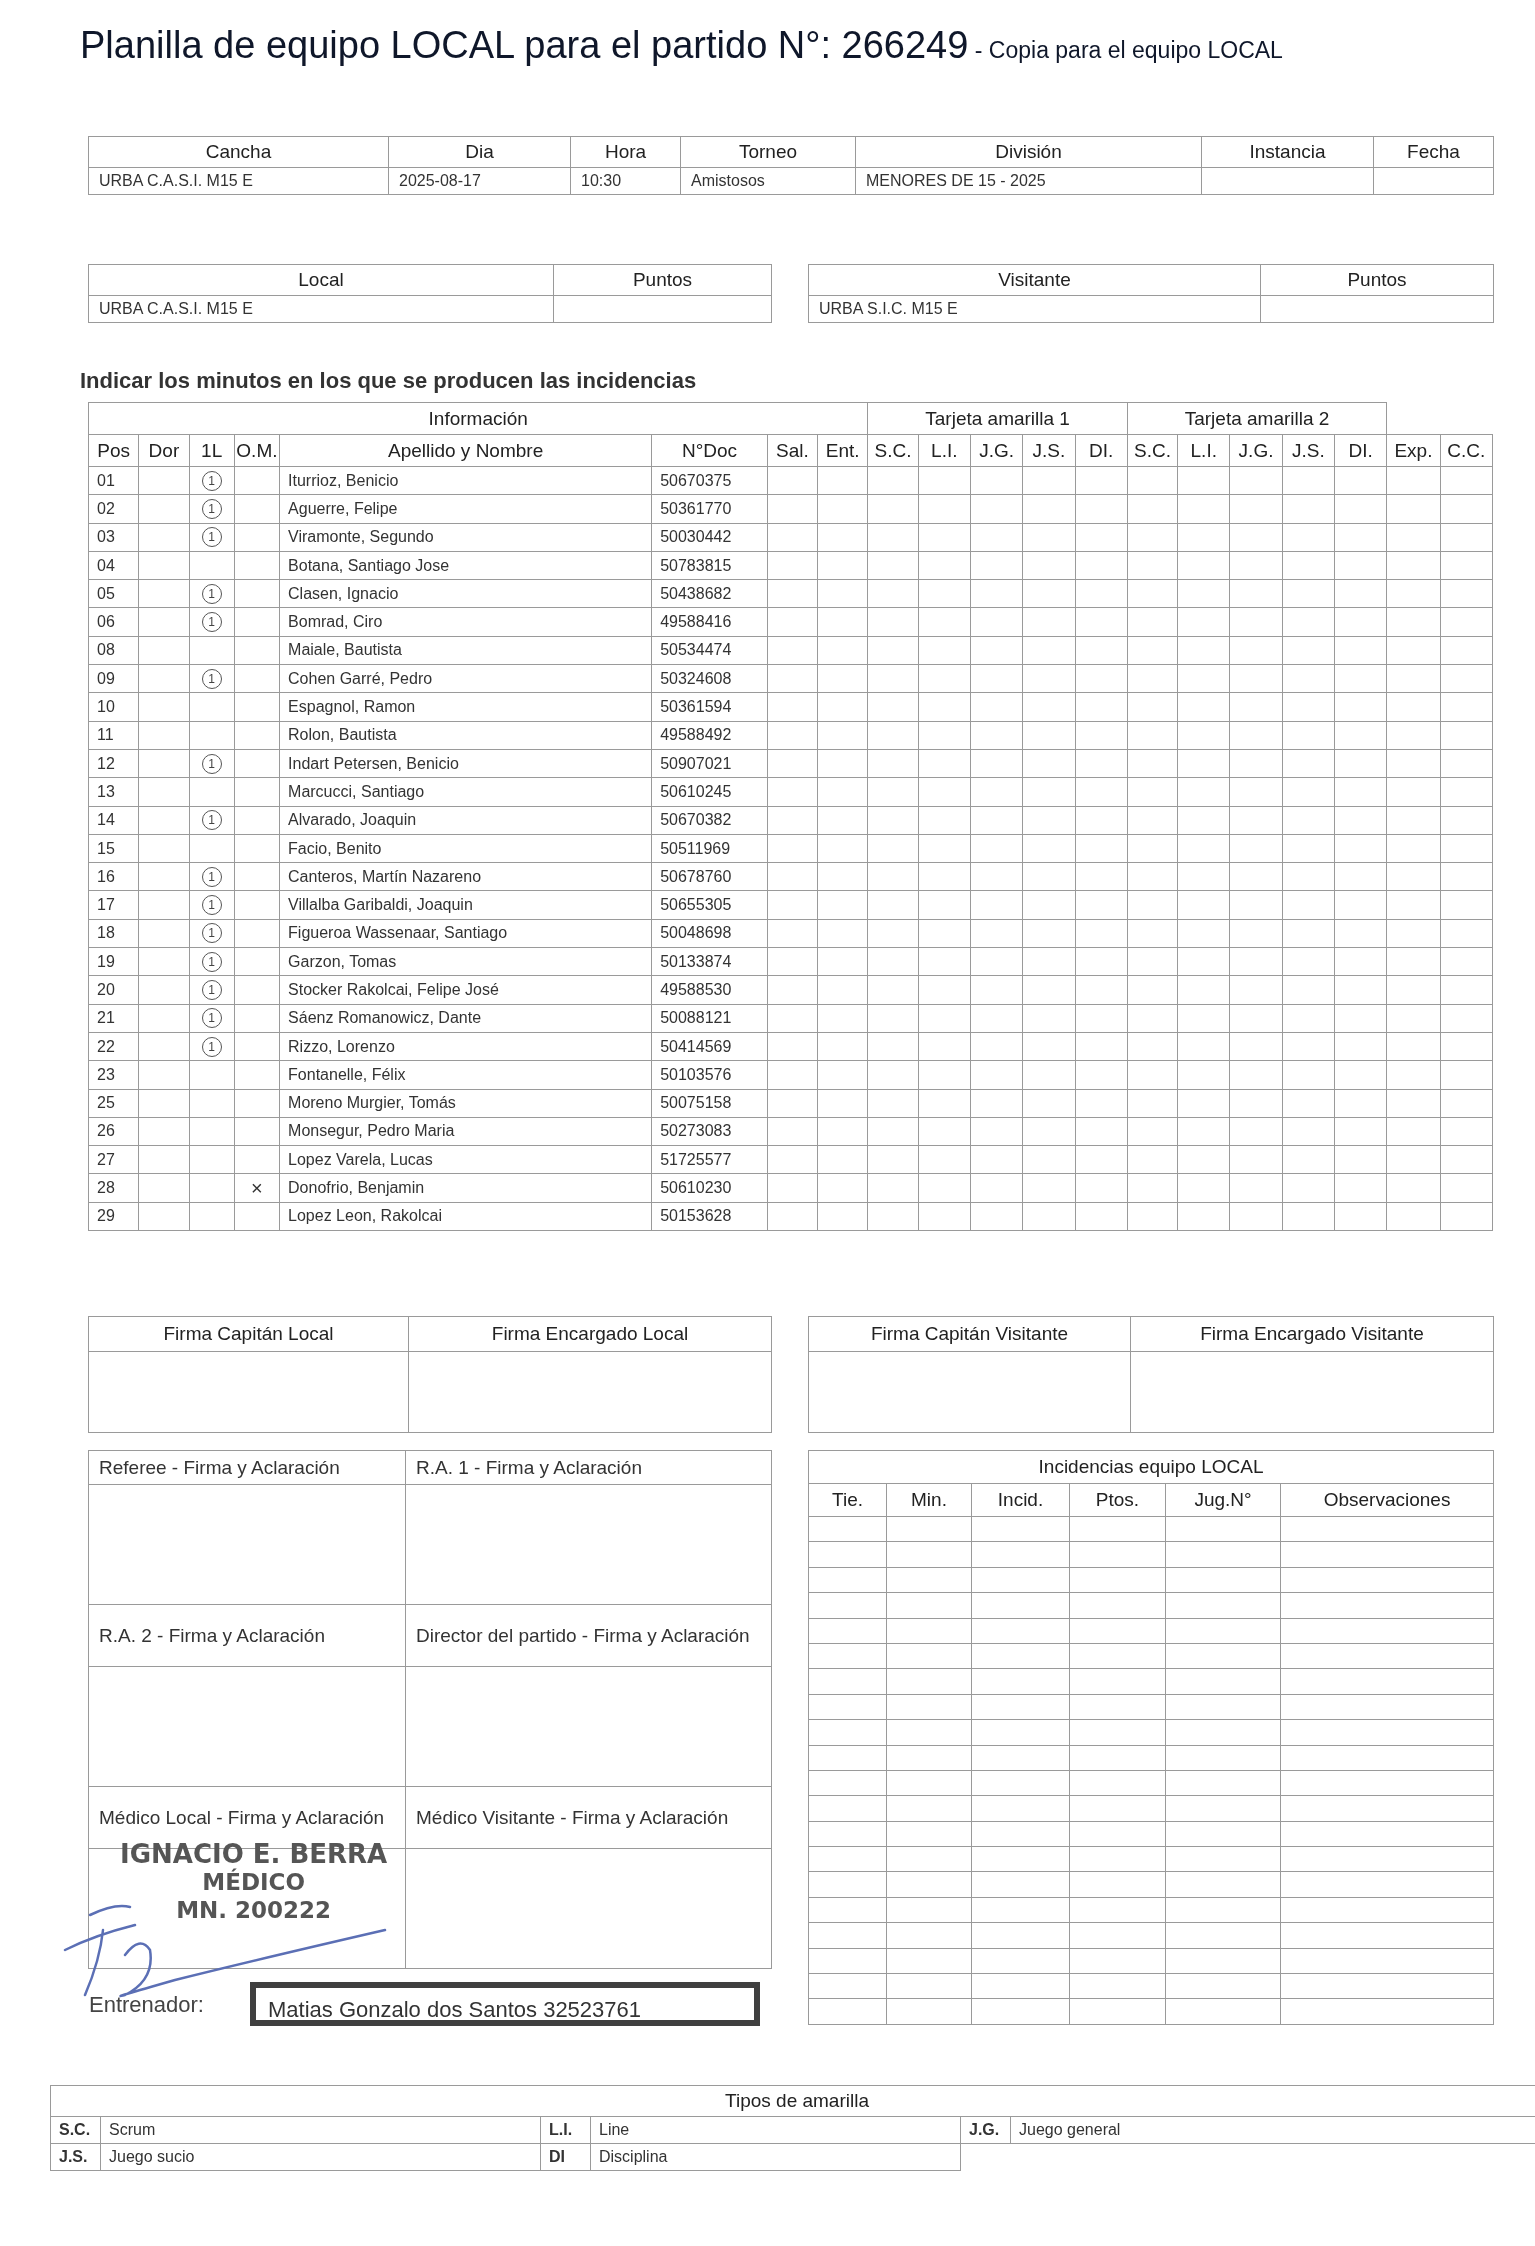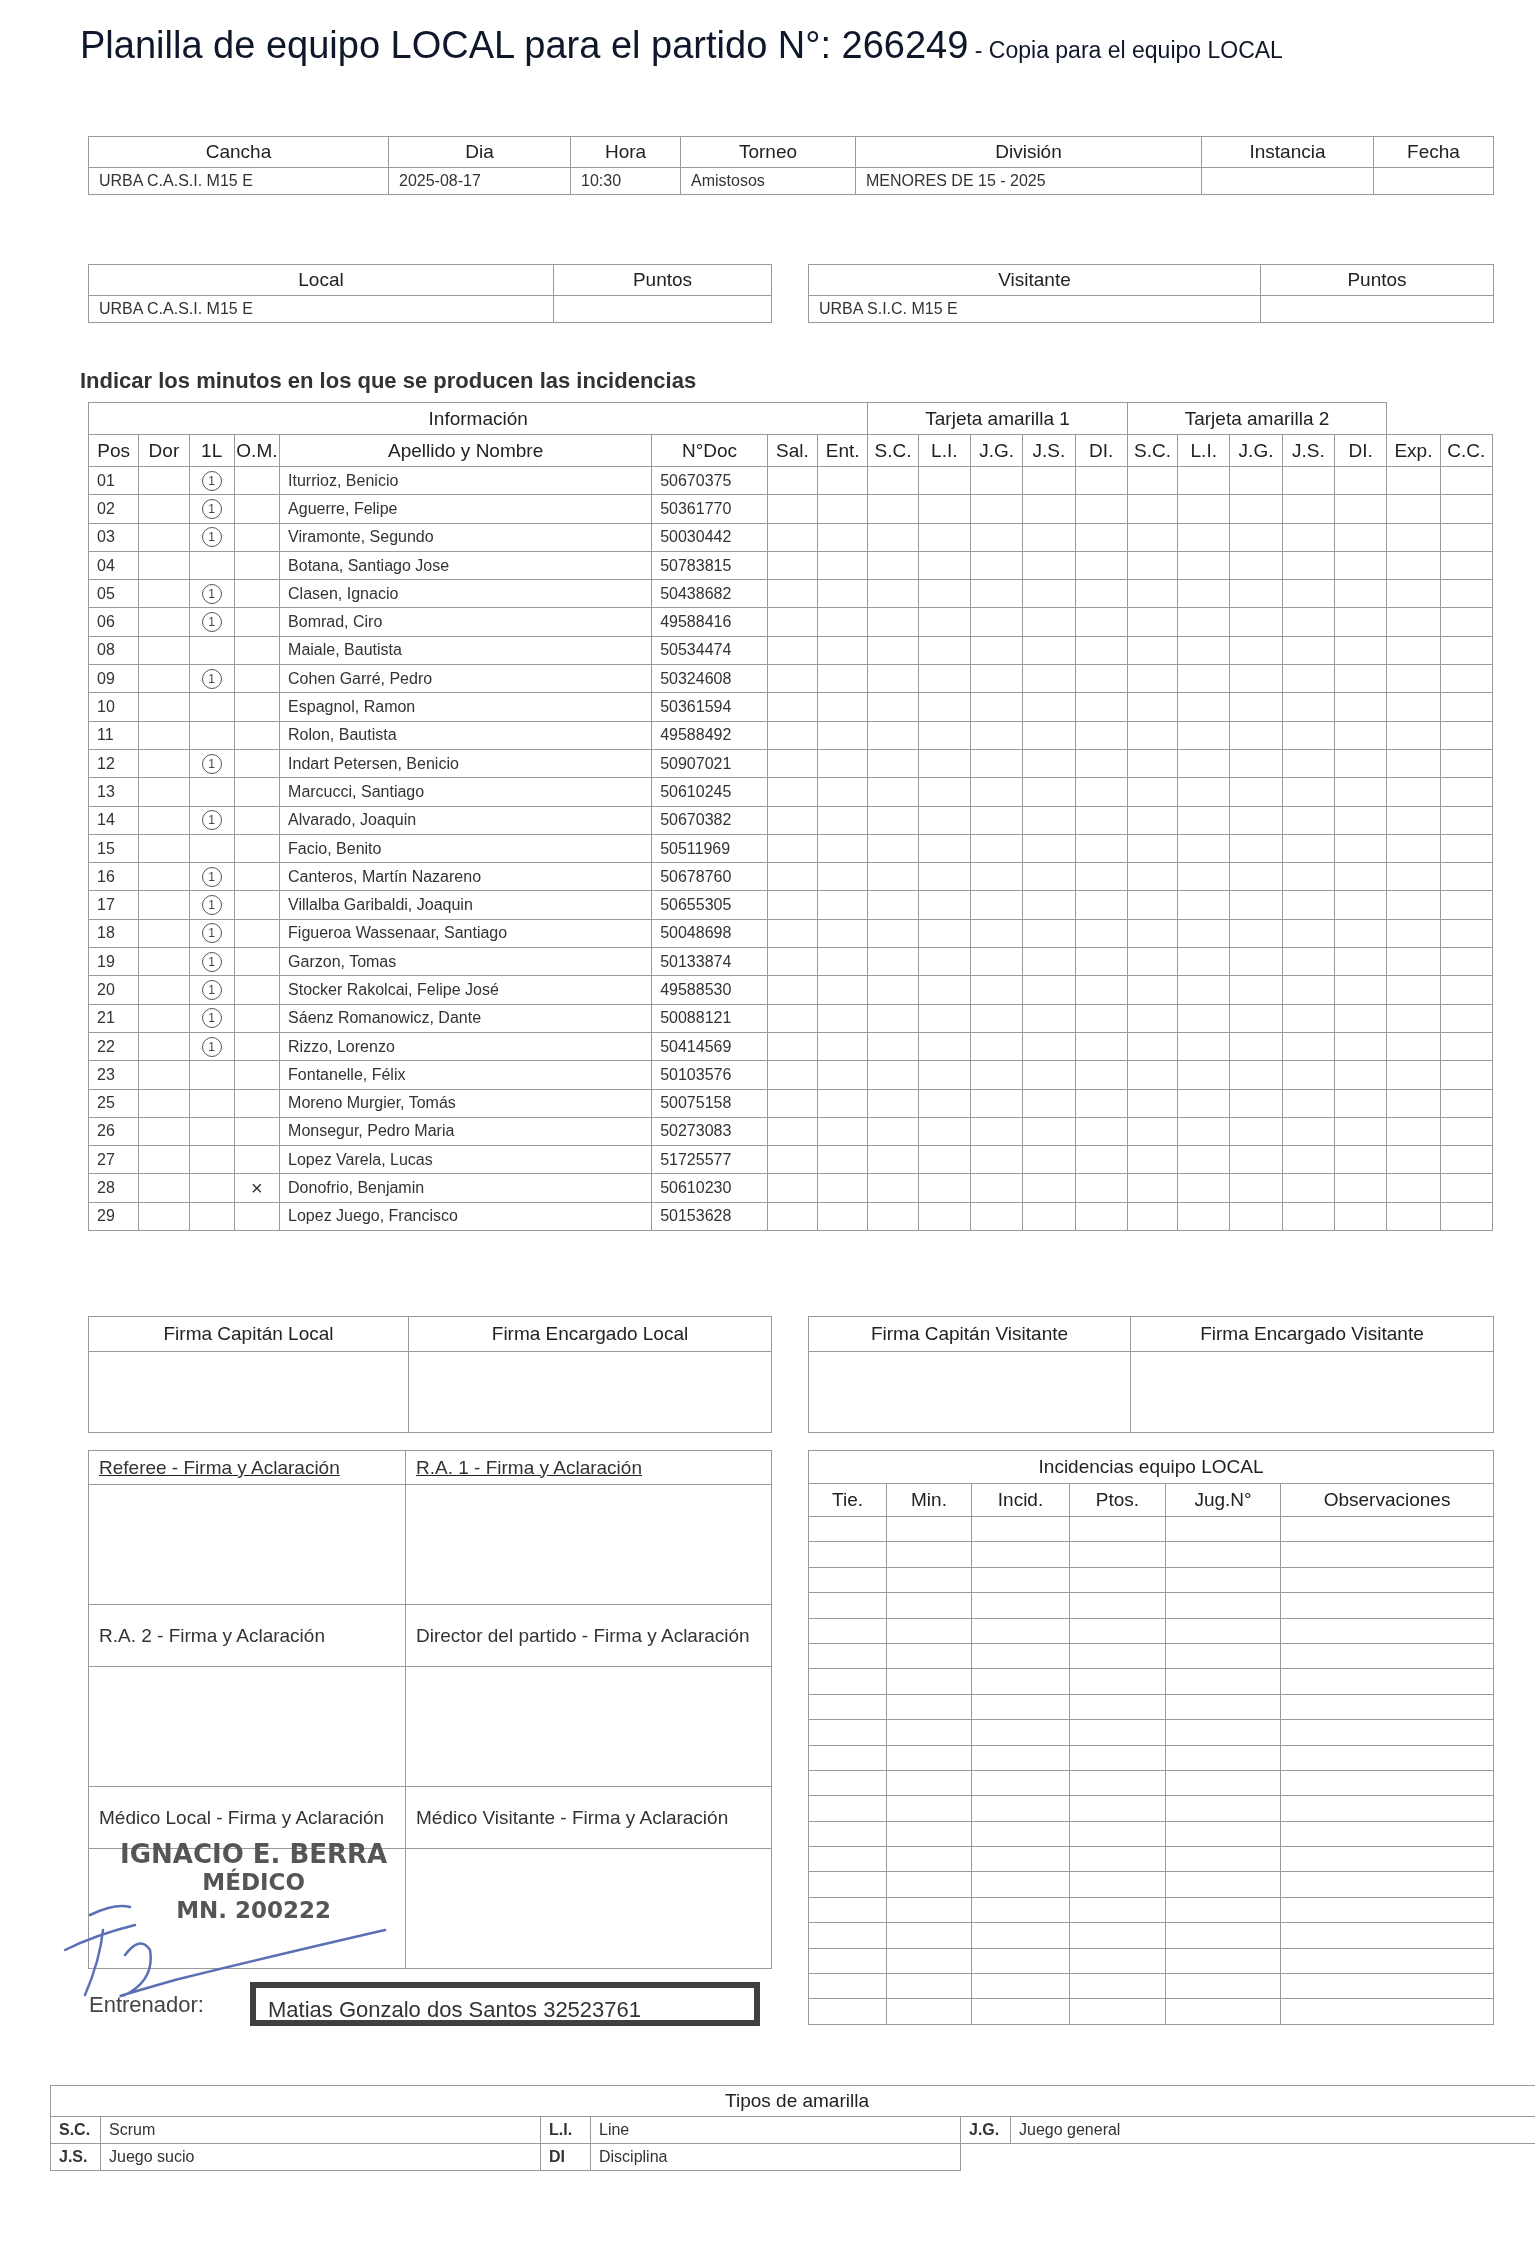--- a/index.html
+++ b/index.html
@@ -729,21 +729,21 @@
         <td></td>
         <td></td>
         <td></td>
         <td></td>
       </tr>
       <tr>
         <td>29</td>
         <td></td>
         <td class="c"></td>
         <td class="c"></td>
-        <td>Lopez Juego, Francisco</td>
+        <td>Lopez Leon, Rakolcai</td>
         <td>50153628</td>
         <td></td>
         <td></td>
         <td></td>
         <td></td>
         <td></td>
         <td></td>
         <td></td>
         <td></td>
         <td></td>
@@ -788,21 +788,21 @@
   </tr>
 </tbody>
   </table>
 
 <table class="abs off" style="left:80px; top:1450px; width:683px;">
   <colgroup>
       <col style="width:317px">
       <col style="width:366px">
     </colgroup>
   <tbody>
-      <tr style="height:34px;text-decoration:underline;">
+      <tr style="height:34px;">
     <td>Referee - Firma y Aclaración</td>
     <td>R.A. 1 - Firma y Aclaración</td>
   </tr>
   <tr style="height:120px;">
     <td></td>
     <td></td>
   </tr>
   <tr style="height:62px;">
     <td>R.A. 2 - Firma y Aclaración</td>
     <td>Director del partido - Firma y Aclaración</td>

